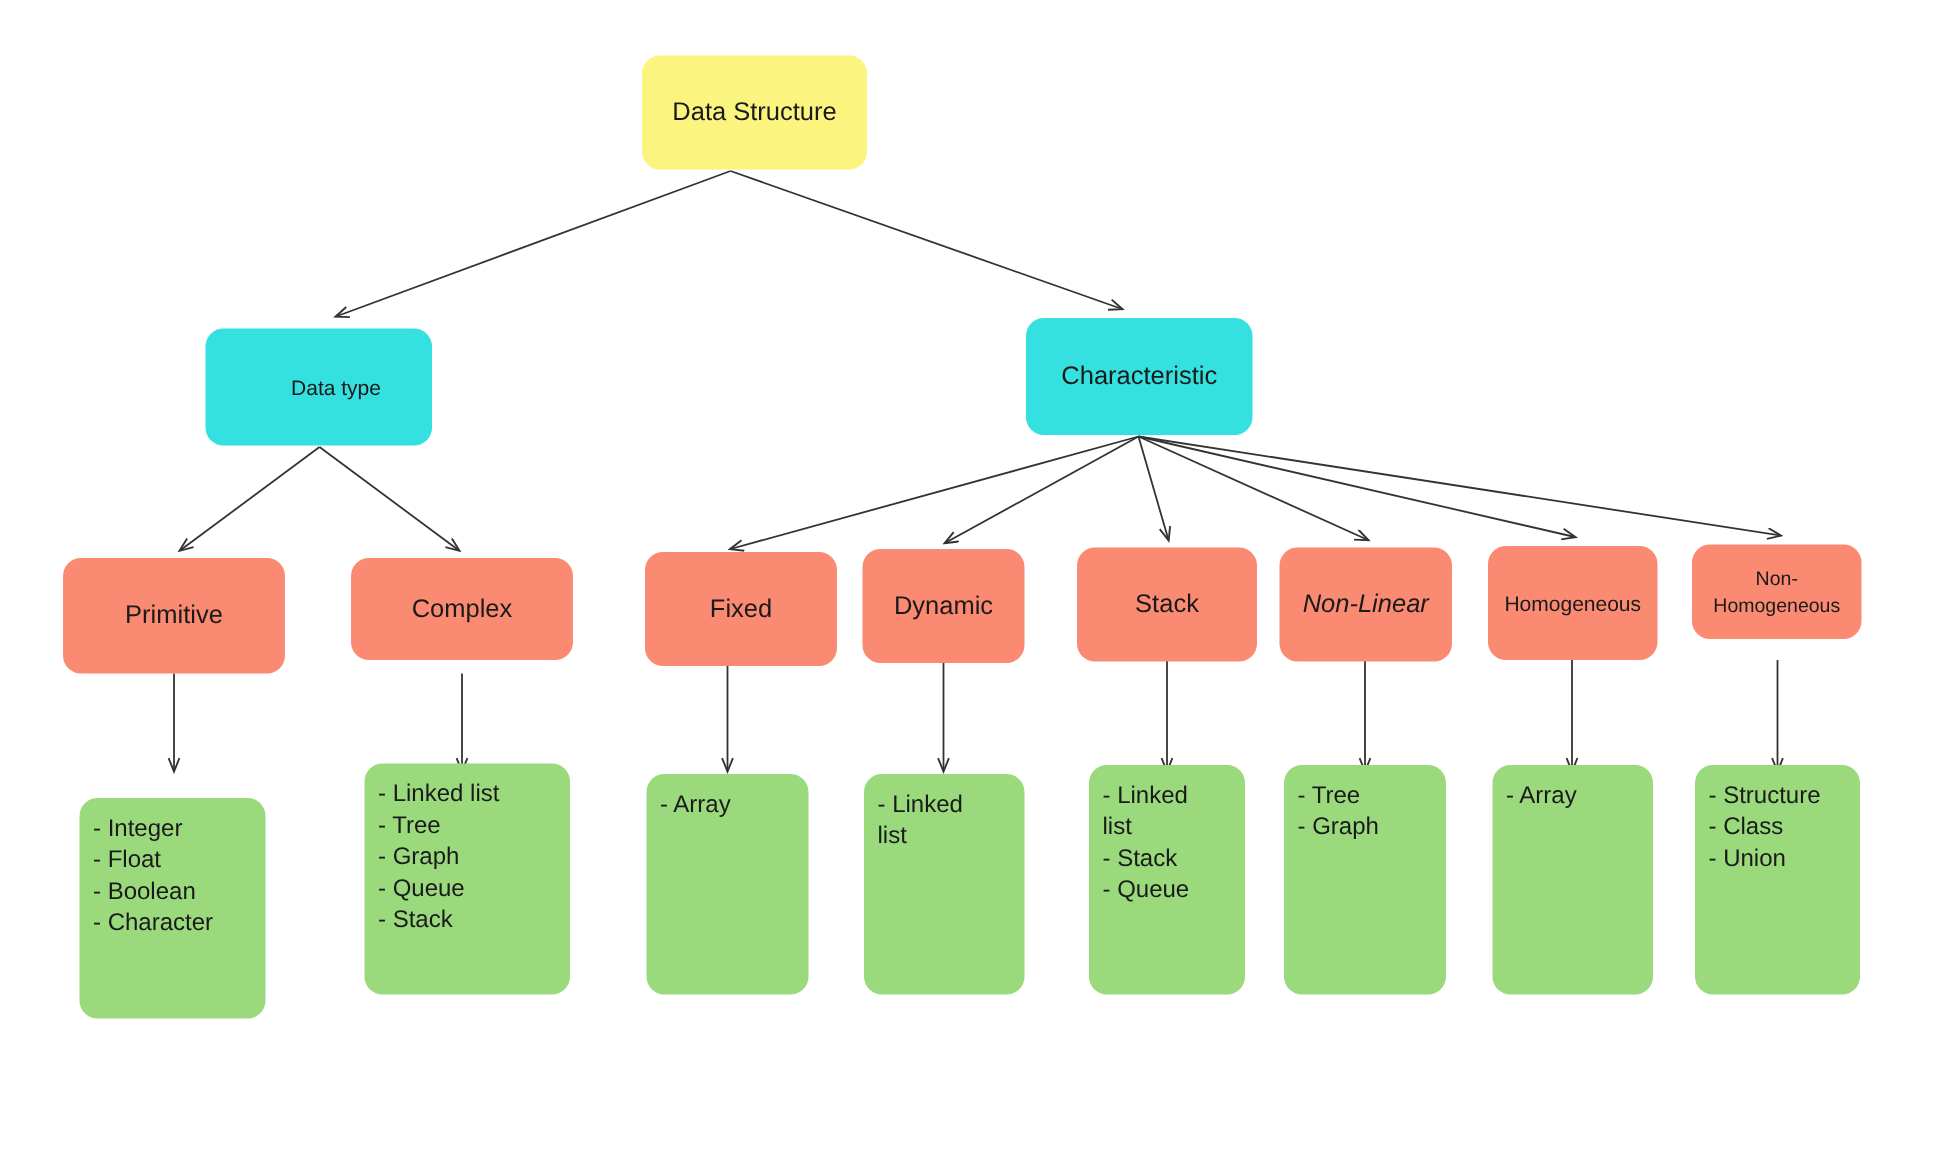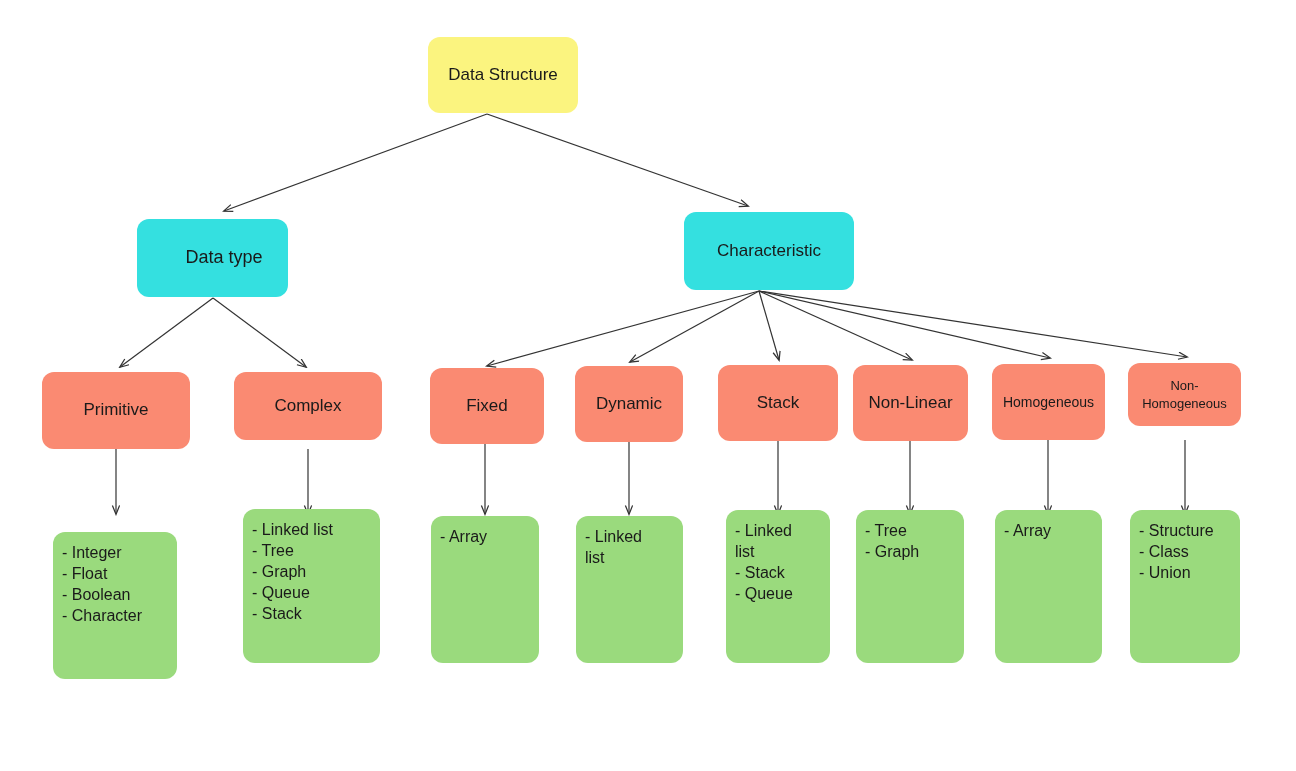--- a/index.html
+++ b/index.html
@@ -84,43 +84,43 @@
       <line x1="910" y1="440" x2="910" y2="514"></line>
       <line x1="1048" y1="439" x2="1048" y2="514"></line>
       <line x1="1185" y1="440" x2="1185" y2="514"></line>
     </g>
   </svg>
 
   <div class="node root center" style="left:428px; top:37px; width:150px; height:76px; font-size:17px;">
     <span class="lbl">Data Structure</span>
   </div>
 
-  <div class="node level2 center" style="left:137px; top:219px; width:151px; height:78px; font-size:18px;padding-left:23px;">
+  <div class="node level2 center" style="left:137px; top:219px; width:151px; height:78px; font-size:14px;padding-left:23px;">
     <span class="lbl">Data type</span>
   </div>
-  <div class="node level2 center" style="left:684px; top:212px; width:170px; height:78px; font-size:17px;">
+  <div class="node level2 center" style="left:684px; top:212px; width:151px; height:78px; font-size:17px;">
     <span class="lbl">Characteristic</span>
   </div>
 
   <div class="node level3 center" style="left:42px; top:372px; width:148px; height:77px; font-size:17px;">
     <span class="lbl">Primitive</span>
   </div>
   <div class="node level3 center" style="left:234px; top:372px; width:148px; height:68px; font-size:17px;">
     <span class="lbl">Complex</span>
   </div>
-  <div class="node level3 center" style="left:430px; top:368px; width:114px; height:76px; font-size:17px;">
+  <div class="node level3 center" style="left:430px; top:368px; width:128px; height:76px; font-size:17px;">
     <span class="lbl">Fixed</span>
   </div>
   <div class="node level3 center" style="left:575px; top:366px; width:108px; height:76px; font-size:17px;">
     <span class="lbl">Dynamic</span>
   </div>
   <div class="node level3 center" style="left:718px; top:365px; width:120px; height:76px; font-size:17px;">
     <span class="lbl">Stack</span>
   </div>
-  <div class="node level3 center" style="left:853px; top:365px; width:115px; height:76px; font-size:17px;">
+  <div class="node level3 center" style="left:853px; top:365px; width:115px; height:76px; font-size:17px;font-style:italic;">
     <span class="lbl">Non-Linear</span>
   </div>
   <div class="node level3 center" style="left:992px; top:364px; width:113px; height:76px; font-size:14px;">
     <span class="lbl">Homogeneous</span>
   </div>
   <div class="node level3 center" style="left:1128px; top:363px; width:113px; height:63px; font-size:13px;">
     <span class="lbl">Non-
 Homogeneous</span>
   </div>
 

